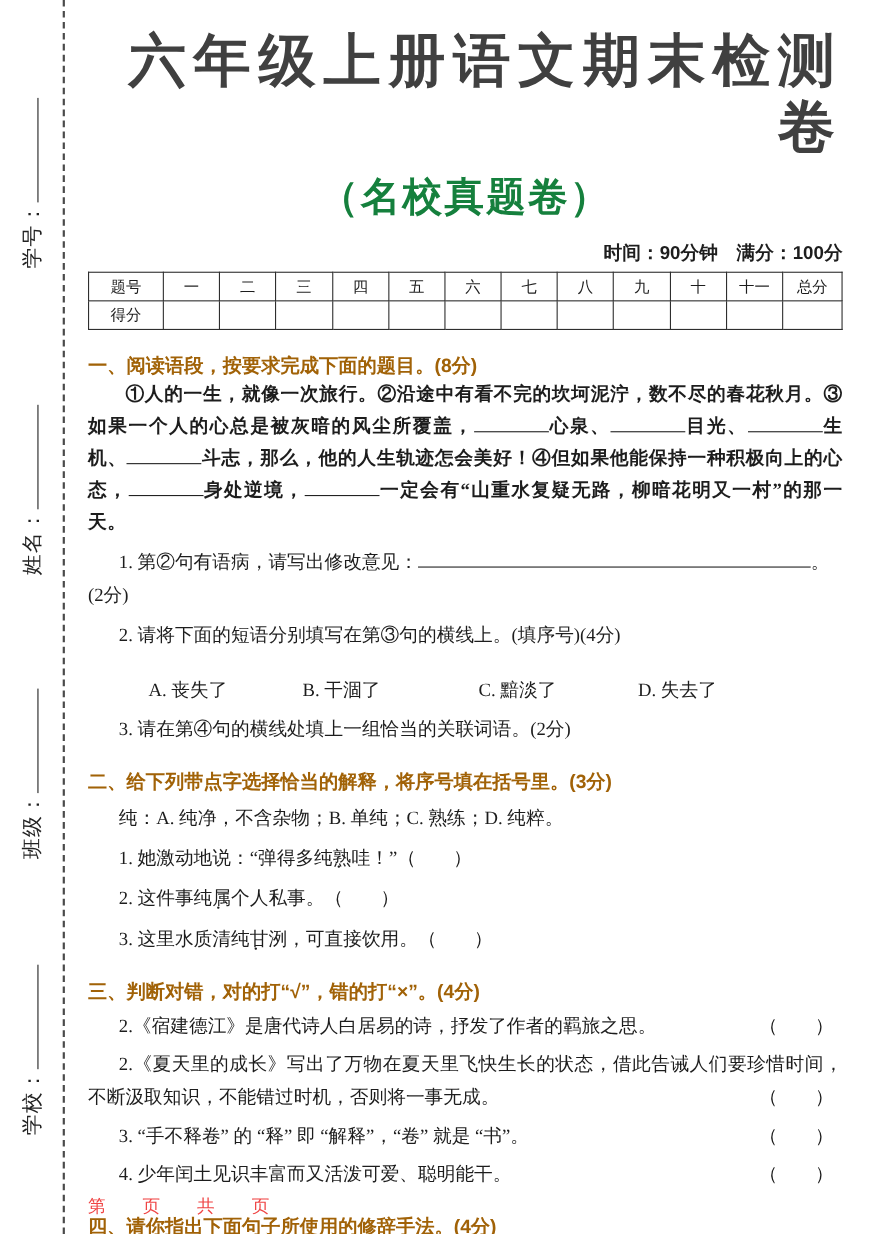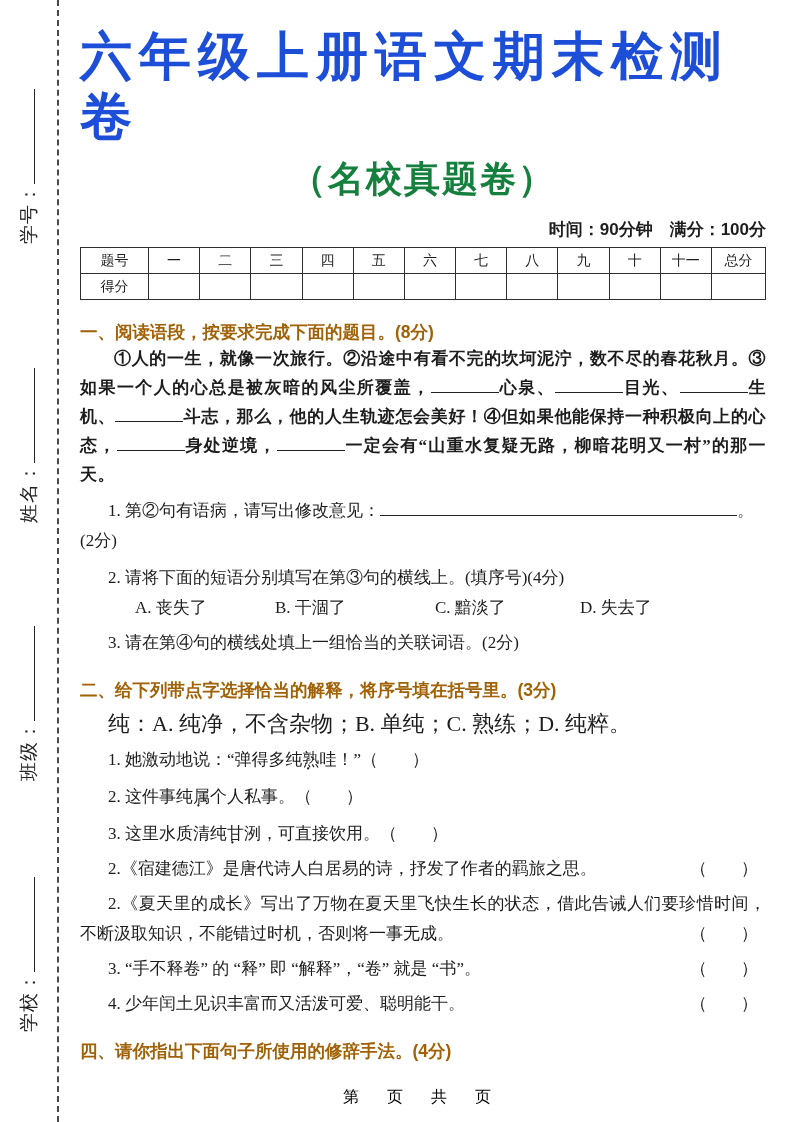--- a/index.html
+++ b/index.html
@@ -18,23 +18,23 @@
     transform:rotate(-90deg); transform-origin:center;
     font-size:19px; letter-spacing:1px; white-space:nowrap; color:#222;
   }
   .v-field.f0 { top:145px; }
   .v-field.f1 { top:424px; }
   .v-field.f2 { top:682px; }
   .v-field.f3 { top:933px; }
   
   .content { position:absolute; left:80px; top:0; width:686px; }
   .title {
-    margin:26px 0 0 0; text-align:left; font-size:52px; line-height:60px;
+    margin:26px 0 0 0; text-align:right; font-size:52px; line-height:60px;
     font-weight:700; letter-spacing:7px;
-    font-family:"Liberation Sans","DejaVu Sans",sans-serif; color:#1d4ed8;
+    font-family:"Liberation Sans","DejaVu Sans",sans-serif; color:#404040;
   }
   .subtitle {
     margin-top:10px; text-align:center; font-size:36px; line-height:46px;
     font-weight:700; letter-spacing:2px;
     font-family:"Liberation Sans","DejaVu Sans",sans-serif; color:#15803d;
   }
   .meta {
     margin-top:16px; text-align:right; font-size:17px; font-weight:700;
     font-family:"Liberation Sans","DejaVu Sans",sans-serif;
   }
@@ -48,41 +48,41 @@
   .sec-heading {
     margin-top:20px; font-size:17.5px; font-weight:700; line-height:24px;
     font-family:"Liberation Sans","DejaVu Sans",sans-serif; color:#a16207;
   }
   .passage {
     font-size:17px; line-height:29px; text-indent:2em;
     letter-spacing:0.4px; text-align:justify;font-weight:bold;
   }
   .q-line { margin-top:7px; font-size:17px; line-height:30px; text-indent:28px; }
   .options-row { display:flex; margin-top:2px; padding-left:55px; font-size:17px; line-height:26px; }
-  .options-row .opt { display:inline-block; }
+  .options-row .opt { display:inline-block;margin-top:20px; }
   .options-row .opt:nth-child(1) { width:140px; }
   .options-row .opt:nth-child(2) { width:160px; }
   .options-row .opt:nth-child(3) { width:145px; }
-  .def-line { margin-top:8px; font-size:22px; line-height:28px; text-indent:28px;font-family:Liberation Serif, serif; }
+  .def-line { margin-top:8px; font-size:17px; line-height:28px; text-indent:28px;font-family:Liberation Serif, serif; }
   .judge-item {
     position:relative; margin-top:5px; font-size:17px; line-height:30px;
     text-indent:28px; text-align:justify;
   }
   .judge-item .bracket { position:absolute; right:8px; bottom:0; text-indent:0; }
   .blank {
     display:inline-block; height:1em; border-bottom:1.5px solid #222;
   }
   .em-dot { position:relative; }
   .em-dot::after {
     content:"•"; position:absolute; left:50%; bottom:-0.58em;
     transform:translateX(-50%); font-size:0.55em; line-height:1;
   }
   .footer {
-    position:absolute; bottom:14px; left:80px; width:686px; text-align:center;
-    font-size:16px; letter-spacing:12px; color:#000000;
+    position:absolute; bottom:14px; left:80px; width:686px; 
+    font-size:16px; letter-spacing:12px; color:#ef4444;font-family:Liberation Mono, monospace;
   }
 </style>
 </head>
 <body>
 
 <div class="page">
 
   <div class="cut-line"></div>
   <div class="v-field f0">学号：<span class="blank" style="width:5em"></span></div>
   <div class="v-field f1">姓名：<span class="blank" style="width:5em"></span></div>
@@ -161,20 +161,21 @@
 
     <div>
       <div class="sec-heading">二、给下列带点字选择恰当的解释，将序号填在括号里。(3分)</div>
       <div class="def-line">纯：A. 纯净，不含杂物；B. 单纯；C. 熟练；D. 纯粹。</div>
       <div class="q-line">1. 她激动地说：“弹得多<span class="em-dot">纯</span>熟哇！”（　　）</div>
       <div class="q-line">2. 这件事<span class="em-dot">纯</span>属个人私事。（　　）</div>
       <div class="q-line">3. 这里水质清<span class="em-dot">纯</span>甘洌，可直接饮用。（　　）</div>
     </div>
 
     <div>
+      <div class="sec-heading">三、判断对错，对的打“√”，错的打“×”。(4分)</div>
       <div class="judge-item">
         <span>2.《宿建德江》是唐代诗人白居易的诗，抒发了作者的羁旅之思。</span>
         <span class="bracket">（　　）</span>
       </div>
       <div class="judge-item">
         <span>2.《夏天里的成长》写出了万物在夏天里飞快生长的状态，借此告诫人们要珍惜时间，不断汲取知识，不能错过时机，否则将一事无成。</span>
         <span class="bracket">（　　）</span>
       </div>
       <div class="judge-item">
         <span>3. “手不释卷” 的 “释” 即 “解释”，“卷” 就是 “书”。</span>

